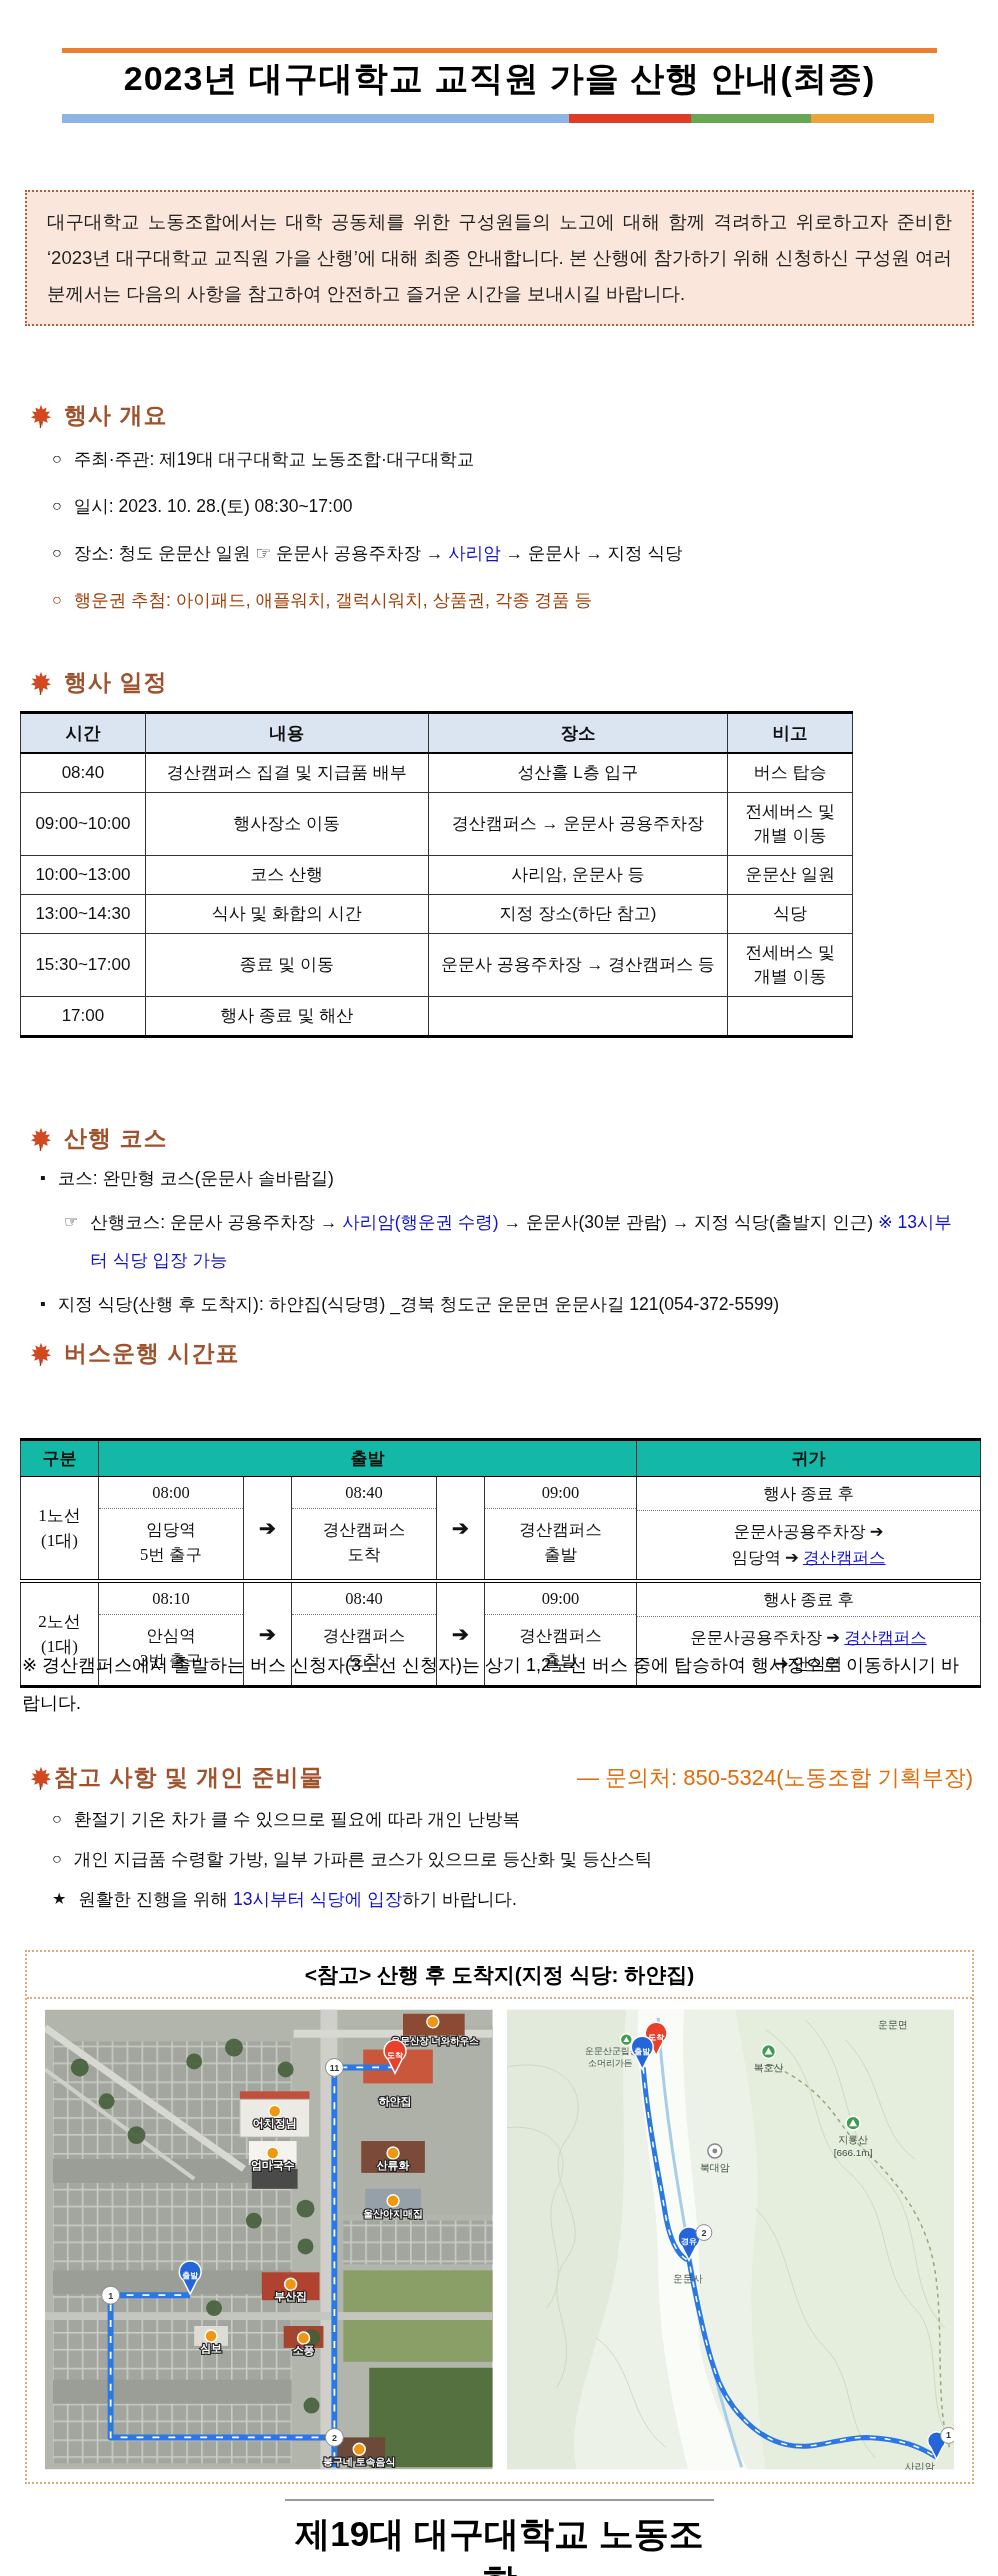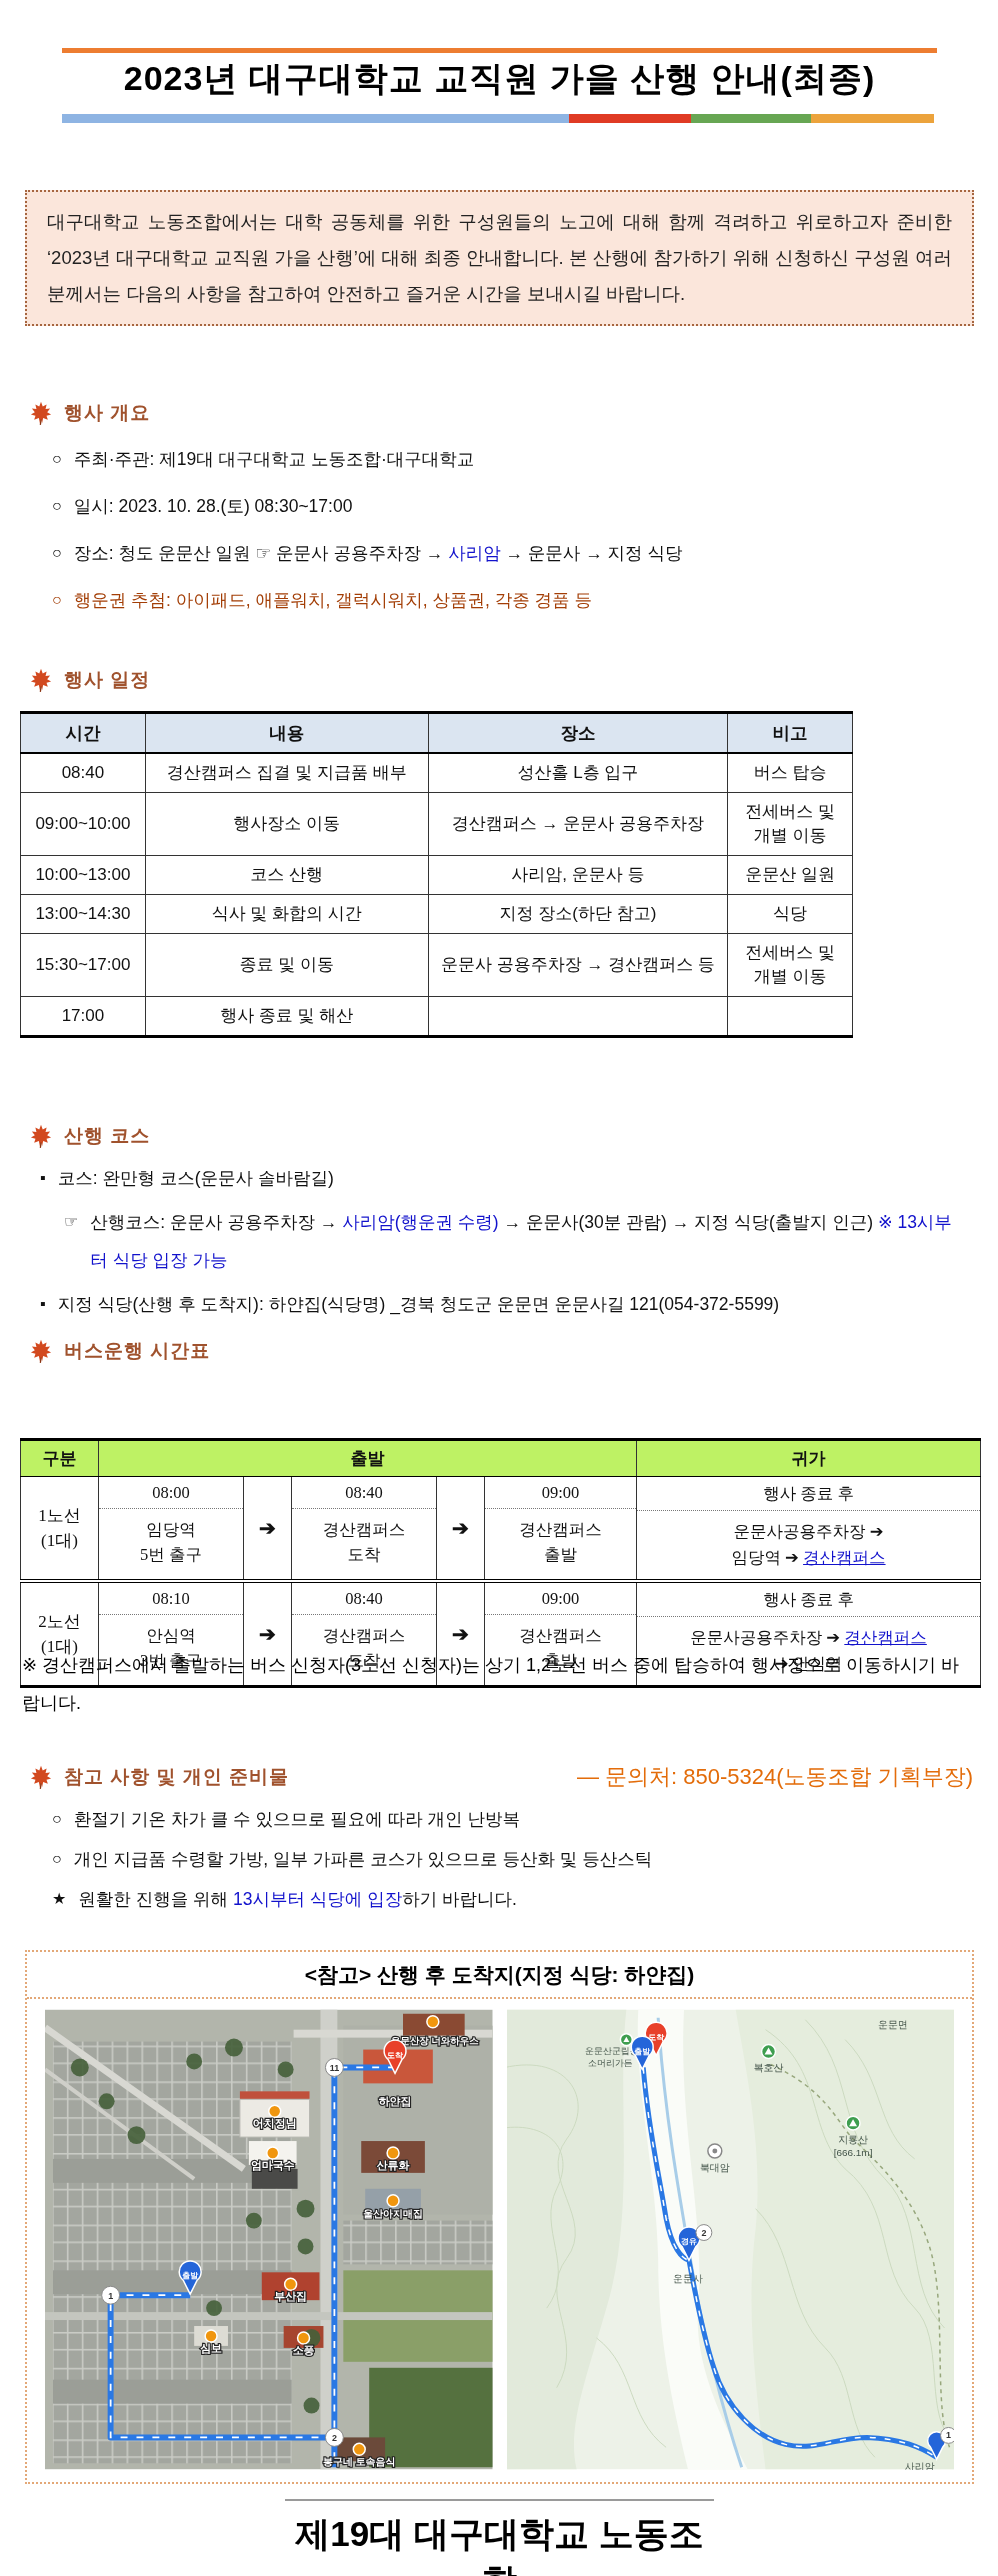--- a/index.html
+++ b/index.html
@@ -10,40 +10,40 @@
   .doc-title{position:absolute;left:0;right:0;top:56px;text-align:center;
              font-size:34px;font-weight:bold;letter-spacing:1px;color:#000;}
   .color-bar{position:absolute;left:62px;top:114px;height:9px;display:flex;}
   .color-bar .seg{height:100%;}
   
   .intro-box{position:absolute;left:25px;top:190px;width:949px;box-sizing:border-box;
              background:#FBE6DB;border:2px dotted #A6653F;padding:12px 20px;
              font-size:18.5px;line-height:36px;text-align:justify;color:#222;}
   
   .sec{position:absolute;left:28px;display:flex;align-items:center;gap:10px;}
-  .sec-title{font-size:19px;font-weight:bold;color:#A0522D;letter-spacing:1px;}
+  .sec-title{font-size:23px;font-weight:bold;color:#A0522D;letter-spacing:1px;}
   .leaf{width:26px;height:26px;flex:0 0 auto;}
   .olist{position:absolute;left:52px;font-size:17.5px;}
   .o-item{display:flex;align-items:flex-start;gap:12px;margin-bottom:21px;line-height:26px;}
   .o-marker{font-size:16px;line-height:26px;}
   .brown{color:#A33E06;}
   .blue{color:#1212CC;}
   .blue-ul{color:#1212CC;text-decoration:underline;}
   .prewrap{white-space:pre-line;}
   
   .sched{position:absolute;left:20px;top:711px;width:833px;border-collapse:collapse;
          table-layout:fixed;font-size:17px;}
   .sched th{background:#DBE5F1;border:1px solid #333;border-top:3px solid #000;
             border-bottom:2px solid #000;padding:7px 4px;font-size:17.5px;}
   .sched td{border:1px solid #333;text-align:center;padding:7px 6px;line-height:24px;}
   .sched tr:last-child td{border-bottom:3px solid #000;}
   
   .bus{position:absolute;left:20px;top:1438px;width:959px;border-collapse:collapse;
        table-layout:fixed;font-size:16.5px;}
-  .bus th{background:#bef264;border:1px solid #333;border-top:3px solid #000;
+  .bus th{background:#14b8a6;border:1px solid #333;border-top:3px solid #000;
           border-bottom:1.5px solid #000;padding:6px 4px;font-size:17px;}
   .bus td{border:1px solid #333;text-align:center;vertical-align:top;padding:0;font-family:Liberation Serif, serif;}
   .bus tr.r2 td{border-top:4px double #000;}
   .bus tr:last-child td{border-bottom:3px solid #000;}
   .groupcell{vertical-align:middle !important;line-height:25px;font-size:17px;}
   .stop-time{padding:6px 0 5px;border-bottom:1px dotted #777;}
   .stop-name{padding:8px 0;line-height:25px;}
   .arrowcell{vertical-align:middle !important;font-size:20px;font-weight:bold;}
   .ret-top{padding:6px 0 5px;border-bottom:1px dotted #777;}
   .ret-body{padding:8px 6px;line-height:26px;}
@@ -270,21 +270,21 @@
             <div class="ret-top">행사 종료 후</div>
             <div class="ret-body prewrap"><span>운문사공용주차장 ➔ </span><span class="blue-ul">경산캠퍼스</span><span>
 ➔ 안심역</span></div>
           </td>
     </tr>
   </tbody>
     </table>
   <div class="bus-note">※ 경산캠퍼스에서 출발하는 버스 신청자(3노선 신청자)는 상기 1,2노선 버스 중에 탑승하여 행사장으로 이동하시기 바랍니다.</div>
 
   <div class="notes-head">
-    <div style="display:flex;align-items:center;gap:10px;">
+    <div style="display:flex;align-items:center;">
       <svg class="leaf" viewBox="0 0 24 24">
           <path d="M12 1.5 L13.6 6 L17.2 4.2 L16.2 8.4 L20.4 7.9 L17.7 11.3 L21.3 13.4 L17.1 14.5 L18.3 18.2 L14 16.6 L13 21.5 L12 18.2 L11 21.5 L10 16.6 L5.7 18.2 L6.9 14.5 L2.7 13.4 L6.3 11.3 L3.6 7.9 L7.8 8.4 L6.8 4.2 L10.4 6 Z" fill="#D2491F"></path>
           <path d="M12 18 L11.4 23" stroke="#8a3412" stroke-width="1.2"></path>
         </svg>
       <span class="sec-title">참고 사항 및 개인 준비물</span>
     </div>
     <span class="contact">— 문의처: 850-5324(노동조합 기획부장)</span>
   </div>
   <div class="olist" style="top:1806px;width:929px;">
     <div class="o-item" style="margin-bottom:14px;">

